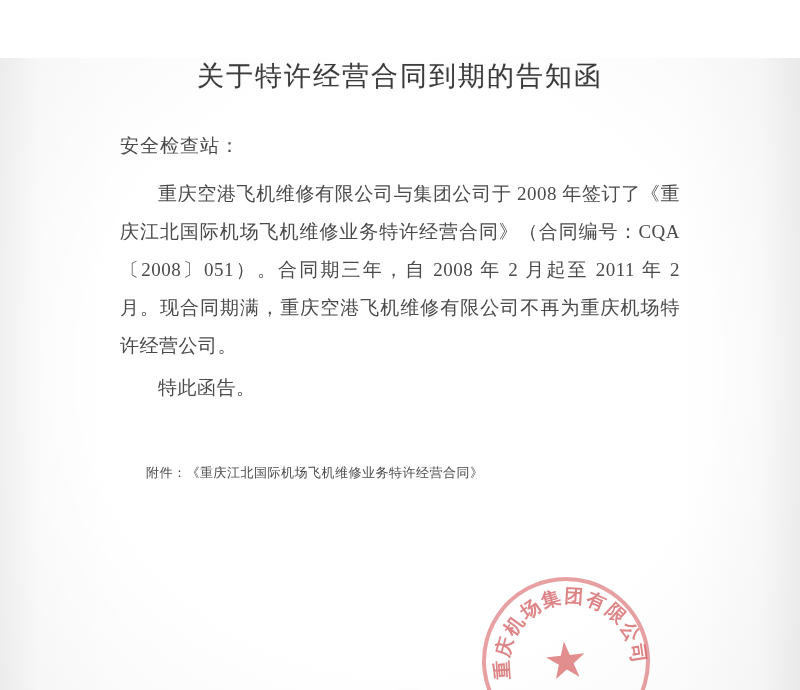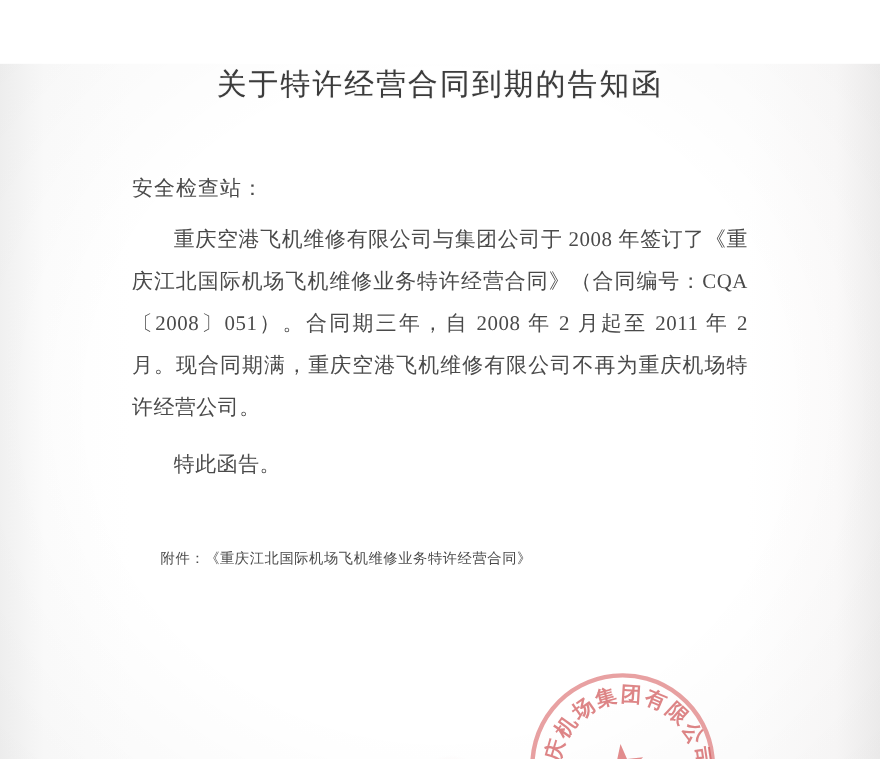--- a/index.html
+++ b/index.html
@@ -43,38 +43,38 @@
     font-size: 27px;
     font-weight: normal;
     letter-spacing: 2px;
     color: #3b3b3b;
     margin-top: 58px;
     font-family: "DejaVu Serif", "Liberation Serif", serif;
     text-shadow: 0 0 1px rgba(120,120,120,0.35);
   }
 
   .salutation {
-    margin-top: 64px;
+    margin-top: 39px;
     font-size: 19px;
     color: #4a4a4a;
     letter-spacing: 1px;
   }
 
   .para {
     margin-top: 16px;
     font-size: 19px;
     line-height: 38px;
     color: #4a4a4a;
     letter-spacing: 0.5px;
     text-indent: 2em;
     text-align: justify;
   }
 
   .closing {
-    margin-top: 14px;
+    margin-top: 4px;
     font-size: 19px;
     line-height: 38px;
     color: #4a4a4a;
     text-indent: 2em;
     letter-spacing: 0.5px;
   }
 
   .attachment {
     margin-top: 48px;
     font-size: 13px;

